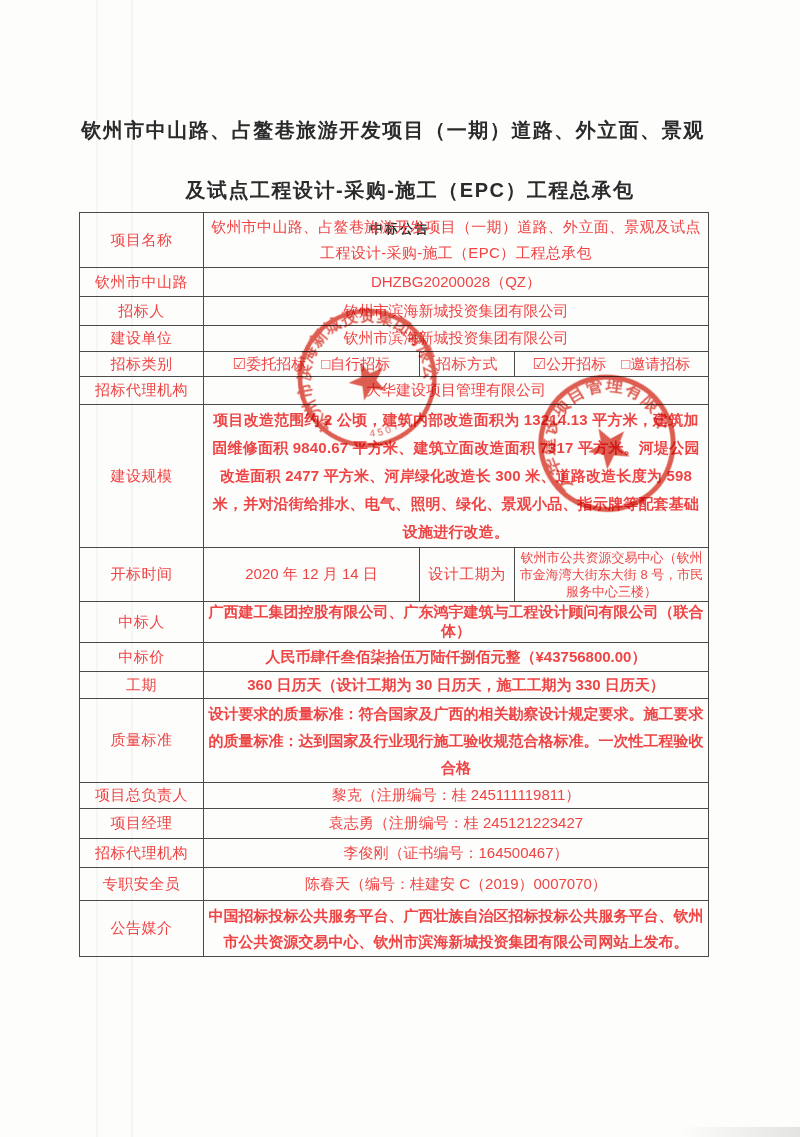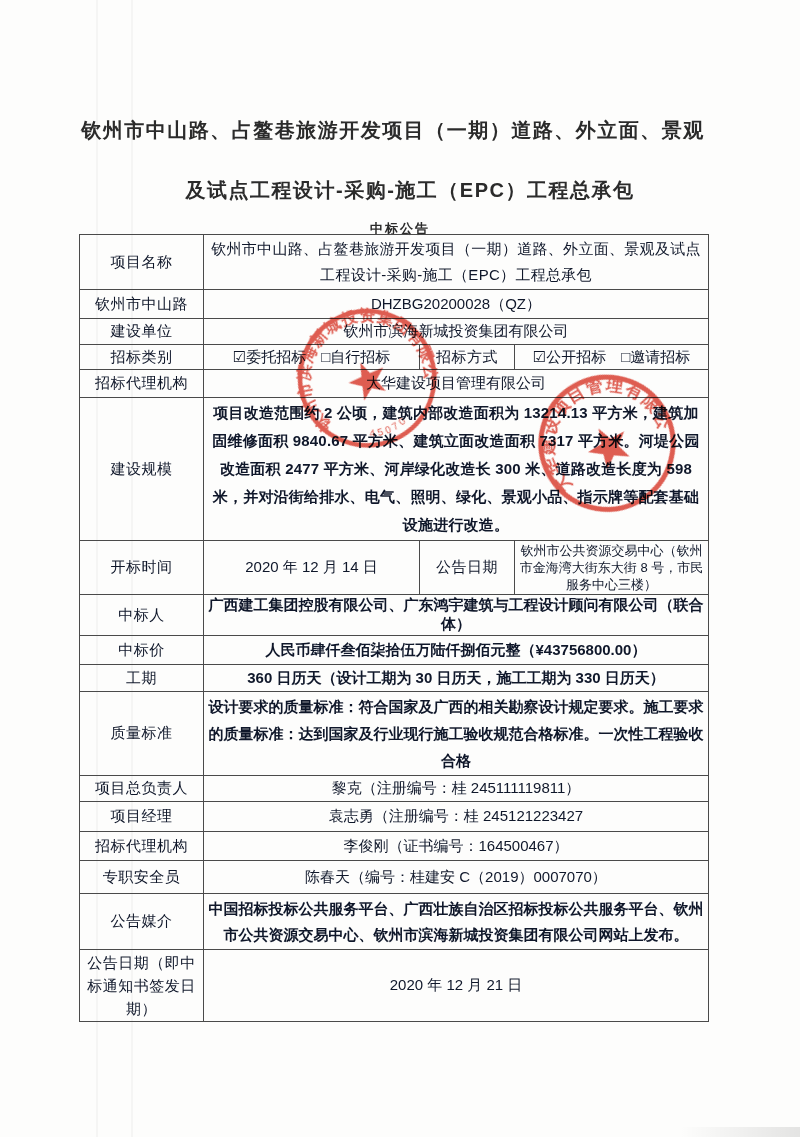--- a/index.html
+++ b/index.html
@@ -19,23 +19,23 @@
 
   
   .title-block{position:absolute;top:117px;left:0;width:100%;text-align:center;}
   .title-line{font-size:20px;font-weight:bold;letter-spacing:1.5px;color:#2b2b2b;}
   .title-line.l1{margin:0 14px 33px 0;}
   .title-line.l2{margin:0 0 16px 0;padding-left:20px;}
   .subtitle{font-size:13px;font-weight:bold;letter-spacing:2px;color:#2b2b2b;}
 
   
   table.doc{
-    position:absolute;left:79px;top:234px;width:629px;
+    position:absolute;left:79px;top:212px;width:629px;
     border-collapse:collapse;table-layout:fixed;
-    font-size:15px;color:#0f172a;
+    font-size:15px;color:#ef4444;
   }
   table.doc td{
     border:1.4px solid #4a4a4a;
     text-align:center;vertical-align:middle;
     padding:1px 4px;overflow:hidden;
   }
   td.lbl{font-size:15px;letter-spacing:.5px;}
   td.val-left{text-align:left;padding:2px 9px;font-weight:bold;}
   .cell-project-name{line-height:26px;letter-spacing:.3px;}
   .cell-scale{line-height:28px;letter-spacing:.2px;}
@@ -73,20 +73,24 @@
 
   <tbody>
       <tr style="height:54px">
     <td class="lbl">项目名称</td>
     <td colspan="3" class="cell-project-name">钦州市中山路、占鳌巷旅游开发项目（一期）道路、外立面、景观及试点工程设计-采购-施工（EPC）工程总承包</td>
   </tr>
   <tr style="height:29px">
     <td class="lbl">钦州市中山路</td>
     <td colspan="3">DHZBG20200028（QZ）</td>
   </tr>
+  <tr style="height:29px">
+    <td class="lbl">招标人</td>
+    <td colspan="3">钦州市滨海新城投资集团有限公司</td>
+  </tr>
   <tr style="height:26px">
     <td class="lbl">建设单位</td>
     <td colspan="3">钦州市滨海新城投资集团有限公司</td>
   </tr>
   <tr style="height:25px">
     <td class="lbl">招标类别</td>
     <td>☑委托招标　□自行招标</td>
     <td class="lbl">招标方式</td>
     <td>☑公开招标　□邀请招标</td>
   </tr>
@@ -94,21 +98,21 @@
     <td class="lbl">招标代理机构</td>
     <td colspan="3">大华建设项目管理有限公司</td>
   </tr>
   <tr style="height:112px">
     <td class="lbl">建设规模</td>
     <td colspan="3" class="val-left cell-scale">项目改造范围约 2 公顷，建筑内部改造面积为 13214.13 平方米，建筑加固维修面积 9840.67 平方米、建筑立面改造面积 7317 平方米。河堤公园改造面积 2477 平方米、河岸绿化改造长 300 米、道路改造长度为 598 米，并对沿街给排水、电气、照明、绿化、景观小品、指示牌等配套基础设施进行改造。</td>
   </tr>
   <tr style="height:51px">
     <td class="lbl">开标时间</td>
     <td>2020 年 12 月 14 日</td>
-    <td class="lbl">公告日期</td>
+    <td class="lbl">设计工期为</td>
     <td class="cell-place">钦州市公共资源交易中心（钦州市金海湾大街东大街 8 号，市民服务中心三楼）</td>
   </tr>
   <tr style="height:28px">
     <td class="lbl">中标人</td>
     <td colspan="3" class="val-left">广西建工集团控股有限公司、广东鸿宇建筑与工程设计顾问有限公司（联合体）</td>
   </tr>
   <tr style="height:29px">
     <td class="lbl">中标价</td>
     <td colspan="3" class="val-left">人民币肆仟叁佰柒拾伍万陆仟捌佰元整（¥43756800.00）</td>
   </tr>
@@ -133,24 +137,20 @@
     <td colspan="3">李俊刚（证书编号：164500467）</td>
   </tr>
   <tr style="height:33px">
     <td class="lbl">专职安全员</td>
     <td colspan="3">陈春天（编号：桂建安 C（2019）0007070）</td>
   </tr>
   <tr style="height:56px">
     <td class="lbl">公告媒介</td>
     <td colspan="3" class="val-left cell-media">中国招标投标公共服务平台、广西壮族自治区招标投标公共服务平台、钦州市公共资源交易中心、钦州市滨海新城投资集团有限公司网站上发布。</td>
   </tr>
-  <tr style="height:53px">
-    <td class="lbl lbl-wrap2">公告日期（即中标通知书签发日期）</td>
-    <td colspan="3">2020 年 12 月 21 日</td>
-  </tr>
 </tbody>
   </table>
 
 <div class="stamp stamp-owner">
   <svg width="170" height="170" viewBox="0 0 170 170">
     <circle cx="85" cy="85" r="67" fill="none" stroke="#d93a2c" stroke-width="4.5"></circle>
     <path id="arcOwner" d="M 85,85 m -50,30 a 58,58 0 1 1 100,0" fill="none"></path>
     <text font-size="16" letter-spacing="1" fill="#d93a2c" font-weight="bold">
       <textPath href="#arcOwner" startOffset="2">钦州市滨海新城投资集团有限公司</textPath>
     </text>

